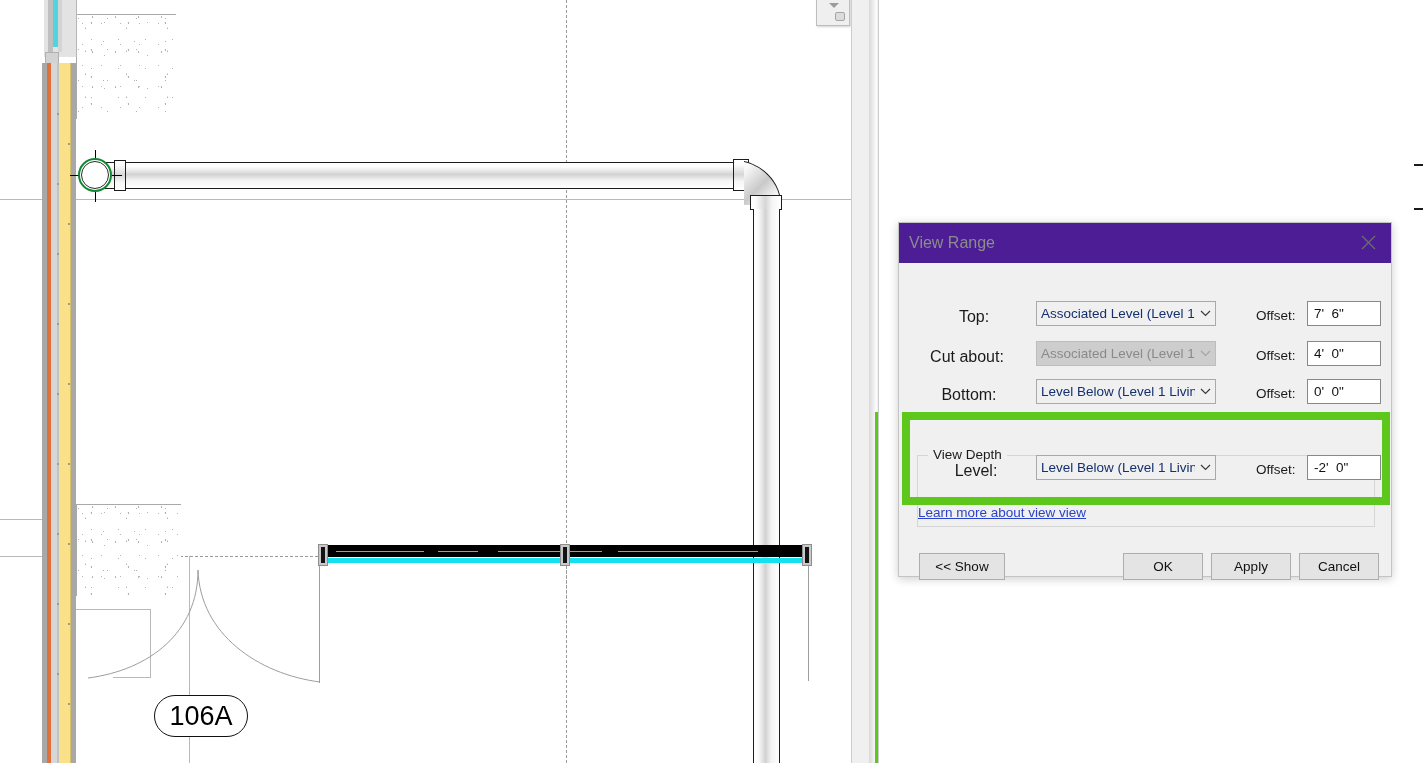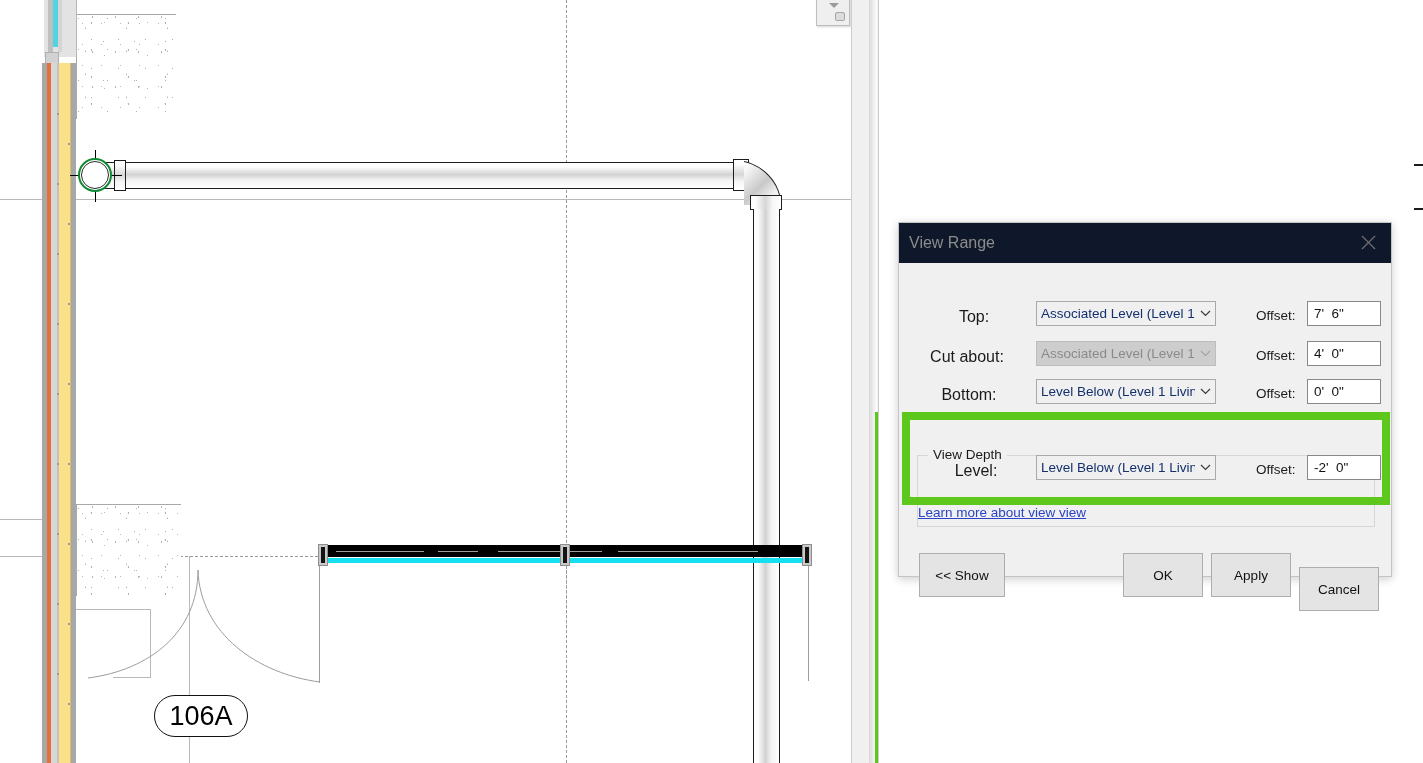--- a/index.html
+++ b/index.html
@@ -298,21 +298,21 @@
     height: 355px;
     background: #f0f0f0;
     border: 1px solid #c4c4c4;
     box-shadow: 0 2px 9px rgba(0,0,0,0.20);
     box-sizing: border-box;
   }
   #dialog-titlebar {
     position: absolute;
     left: 0; top: 0;
     width: 100%; height: 40px;
-    background: #0f172a;
+    background: #4c1d95;
     box-sizing: border-box;
     padding-left: 32px;
   }
   #dialog-title {
     position: absolute;
     left: 10px; top: 11px;
     font-size: 16px;
     color: #8c8c8c;
     font-family: "Liberation Sans", sans-serif;
   }
@@ -417,21 +417,21 @@
     top: 505px;
     font-size: 13.5px;
     color: #2a43c8;
     text-decoration: underline;
     font-family: "Liberation Sans", sans-serif;
     white-space: nowrap;
   }
 
   .dlg-button {
     position: absolute;
-    height: 44px;
+    height: 27px;
     background: #e4e4e4;
     border: 1px solid #adadad;
     box-sizing: border-box;
     display: flex; align-items: center; justify-content: center;
     font-size: 13.5px;
     color: #111;
     font-family: "Liberation Sans", sans-serif;
   }
 
   
@@ -658,21 +658,21 @@
               <polyline points="1,1 5.5,5.5 10,1" fill="none" stroke="#3a3a3a" stroke-width="1.2"></polyline>
             </svg>
         </div>
       </div>
       <div class="offset-label" style="left:357px; top:199px;">Offset:</div>
       <div class="text-field" style="left:408px; top:192px;">-2'  0"</div>
 
       <div class="dlg-button" style="left:20px; top:290px; width:86px;">&lt;&lt; Show</div>
       <div class="dlg-button" style="left:224px; top:290px; width:80px;">OK</div>
       <div class="dlg-button" style="left:312px; top:290px; width:80px;">Apply</div>
-      <div class="dlg-button" style="left:400px; top:304px; width:80px;text-align:right;">Cancel</div>
+      <div class="dlg-button" style="left:400px; top:290px; width:80px;text-align:right;">Cancel</div>
     </div>
   </div>
 
   <div id="learn-more-link">Learn more about view view</div>
 
   <div id="green-highlight"></div>
 
 </div>
 
 </body></html>

